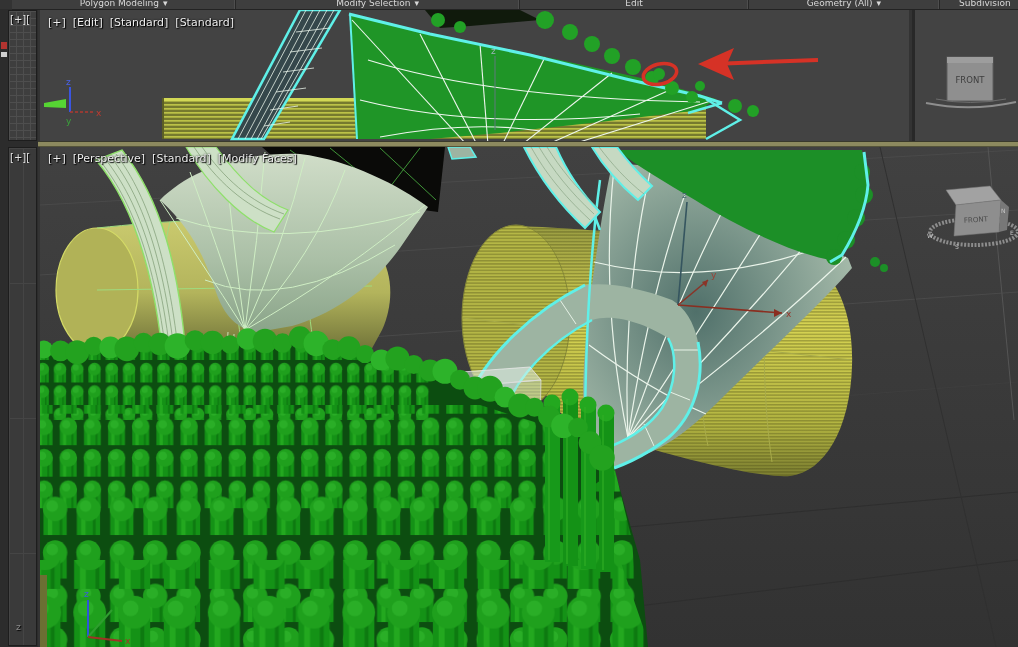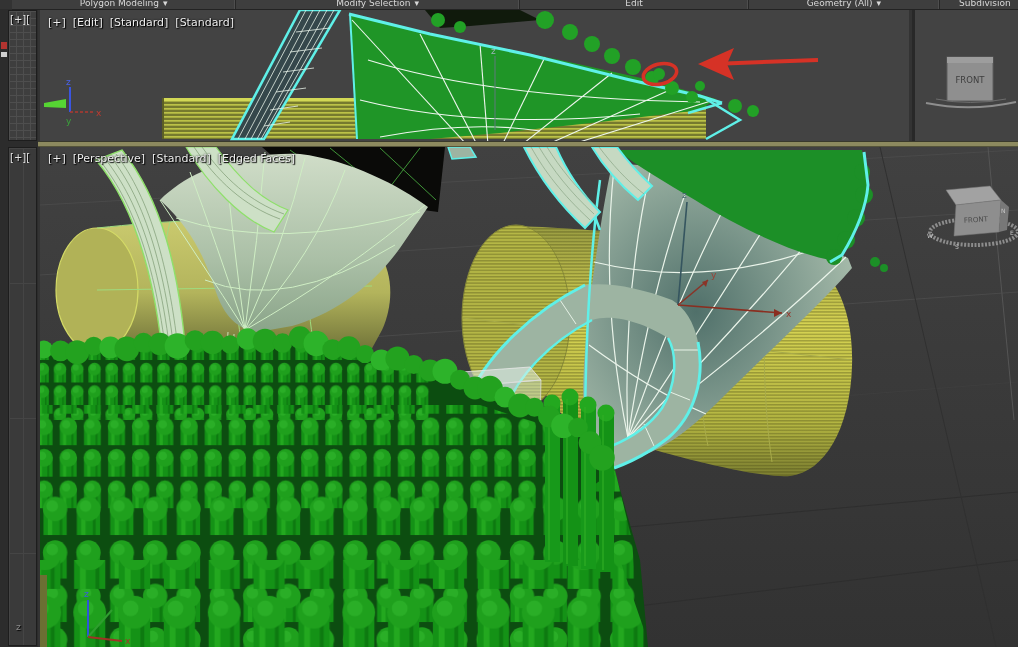--- a/index.html
+++ b/index.html
@@ -535,16 +535,16 @@
     <span>[+]</span>
     <span>[Edit]</span>
     <span>[Standard]</span>
     <span>[Standard]</span>
   </div>
 
   <div class="vp-label" style="left:48px;top:152px">
     <span>[+]</span>
     <span>[Perspective]</span>
     <span>[Standard]</span>
-    <span>[Edged Faces]</span>
+    <span>[Modify Faces]</span>
   </div>
 
 </div>
 
 </body></html>

